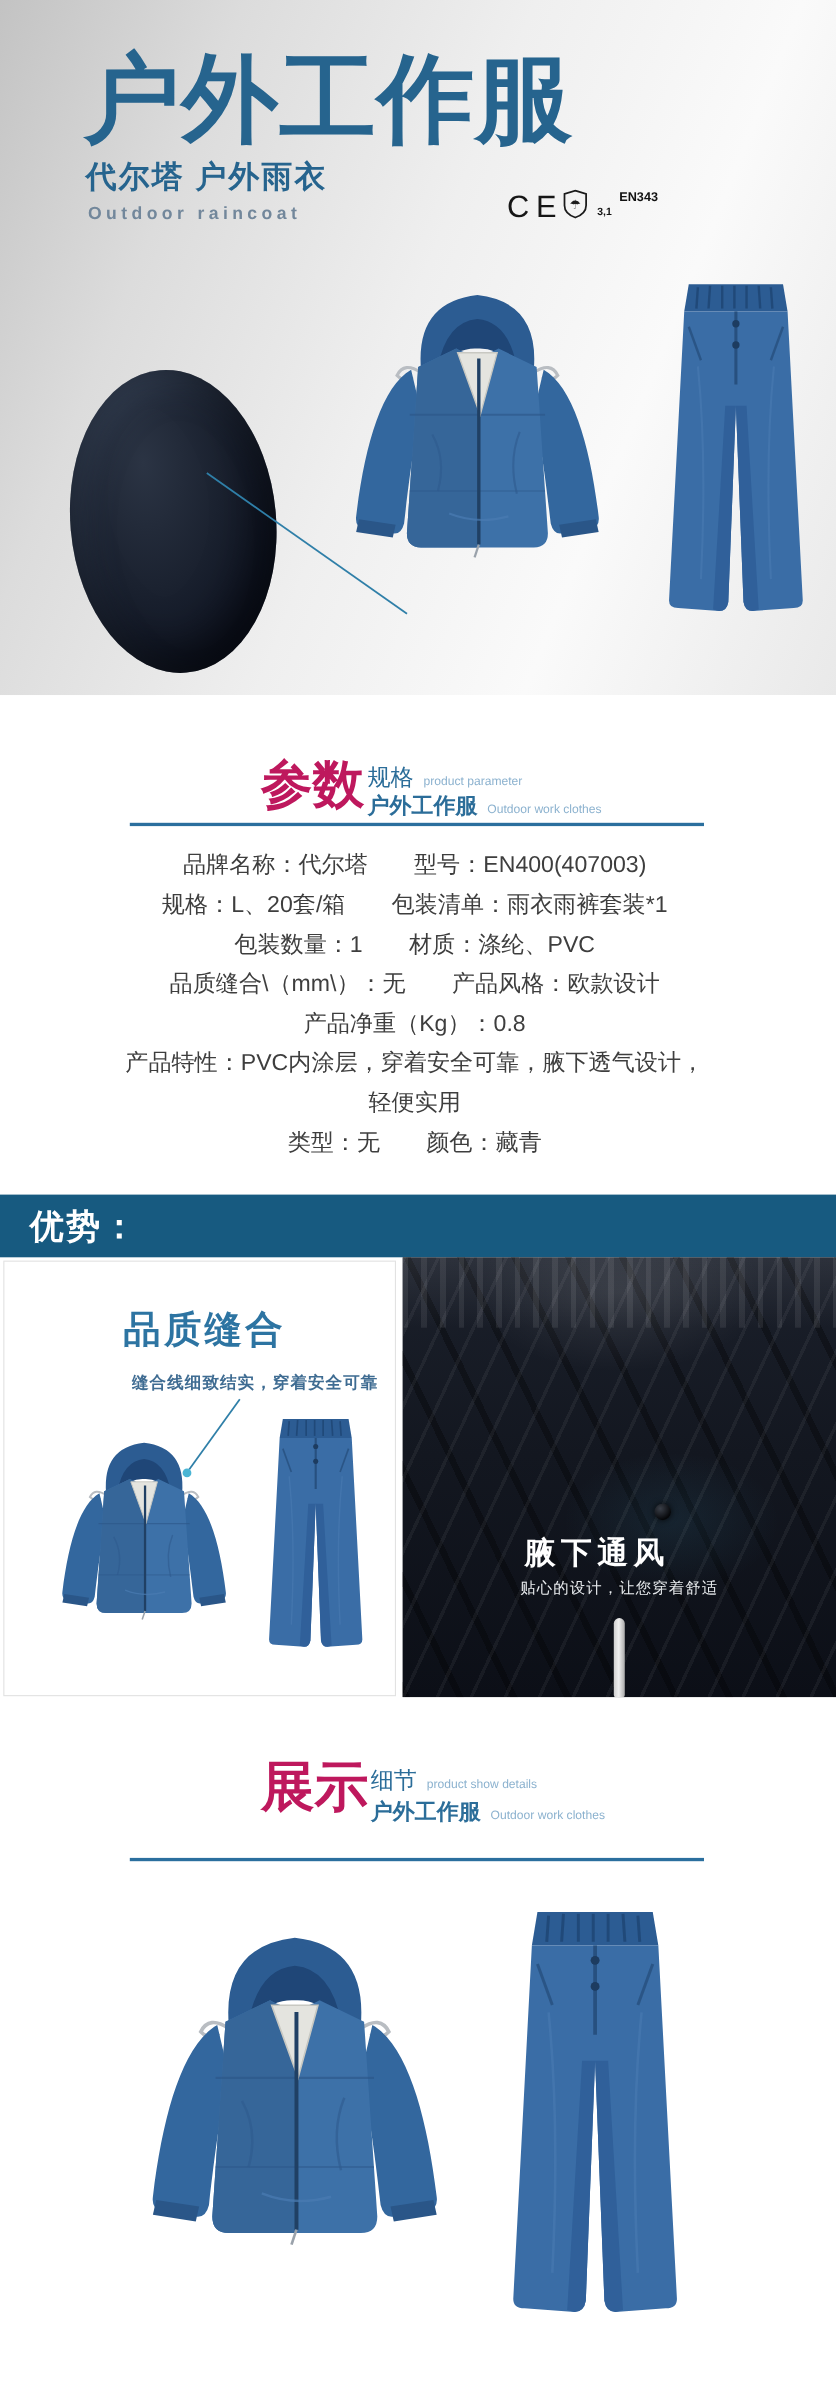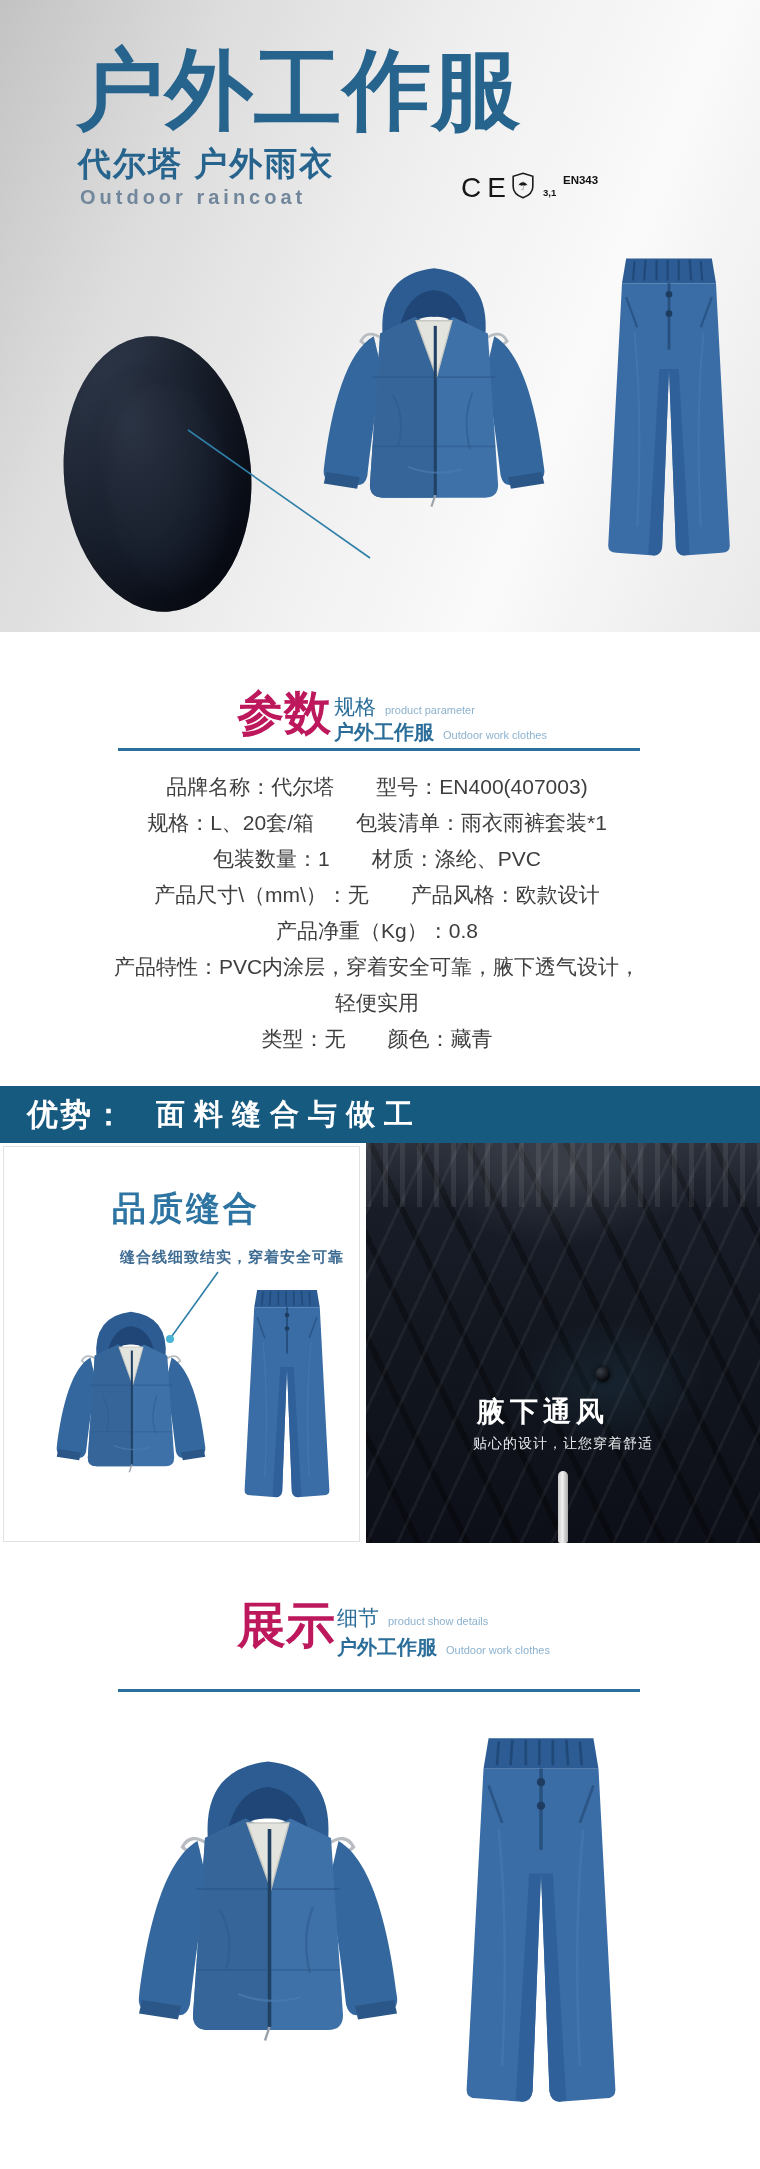--- a/index.html
+++ b/index.html
@@ -5,22 +5,22 @@
   html,body{margin:0;padding:0;background:#ffffff;}
   #page{position:relative;width:760px;height:2169px;margin:0 auto;overflow:hidden;
         font-family:"Liberation Sans","DejaVu Sans",sans-serif;background:#ffffff;}
   #page *{box-sizing:border-box;}
   .abs{position:absolute;}
 
   
   .hero{left:0;top:0;width:760px;height:632px;
         background:linear-gradient(112deg,#c3c3c3 0%,#dcdcdc 22%,#efefef 48%,#fafafa 72%,#e9e9e9 100%);}
   .hero-title{left:76px;top:46px;font-size:88px;line-height:1;font-weight:700;color:#26648e;letter-spacing:1px;}
-  .hero-sub{left:78px;top:146px;font-size:33px;line-height:1.1;font-weight:700;color:#26648e;letter-spacing:2px;}
-  .hero-sub-en{left:80px;top:186px;font-size:20px;font-weight:600;color:#72879b;letter-spacing:4px;}
+  .hero-sub{left:78px;top:146px;font-size:28px;line-height:1.1;font-weight:700;color:#26648e;letter-spacing:2px;}
+  .hero-sub-en{left:80px;top:186px;font-size:16px;font-weight:600;color:#72879b;letter-spacing:4px;}
   .ce-mark{left:461px;top:172px;font-size:28px;font-weight:500;color:#161616;letter-spacing:6px;}
   .shield{left:510px;top:172px;width:26px;height:27px;}
   .cert-code{left:543px;top:174px;font-size:11.5px;font-weight:700;color:#111;padding-left:20px;}
   .cert-class{left:543px;top:187px;font-size:9.5px;font-weight:600;color:#111;}
   .zoom-circle{left:64px;top:336px;width:187px;height:276px;border-radius:50%;transform:rotate(-5deg);
         background:radial-gradient(ellipse at 38% 30%,#2b3444 0%,#1b2230 42%,#0d1220 76%,#080c15 100%);
         box-shadow:inset -12px -18px 40px rgba(0,0,0,.55), inset 10px 14px 30px rgba(90,110,140,.25);}
   .garment{display:block;}
 
   
@@ -163,39 +163,38 @@
     <div class="param-row">
       <span>品牌名称：代尔塔</span><span>型号：EN400(407003)</span>
     </div>
     <div class="param-row">
       <span>规格：L、20套/箱</span><span>包装清单：雨衣雨裤套装*1</span>
     </div>
     <div class="param-row">
       <span>包装数量：1</span><span>材质：涤纶、PVC</span>
     </div>
     <div class="param-row">
-      <span>产品尺寸\（mm\）：无</span><span>产品风格：欧款设计</span>
+      <span>品质缝合\（mm\）：无</span><span>产品风格：欧款设计</span>
     </div>
     <div class="param-row">
       <span>产品净重（Kg）：0.8</span>
     </div>
     <div class="param-row">
       <span>产品特性：PVC内涂层，穿着安全可靠，腋下透气设计，</span>
     </div>
     <div class="param-row">
       <span>轻便实用</span>
     </div>
     <div class="param-row">
       <span>类型：无</span><span>颜色：藏青</span>
     </div>
   </div>
 
   <div class="abs adv-band">
     <span class="adv-label">优势：</span>
-    <span class="adv-title">面料缝合与做工</span>
   </div>
 
   <div class="abs q-panel"></div>
   <div class="abs q-title">品质缝合</div>
   <div class="abs q-desc">缝合线细致结实，穿着安全可靠</div>
   <svg class="abs callout" style="left:160px;top:1268px;" width="70" height="80">
     <line x1="58" y1="4" x2="12" y2="68" stroke="#2f7fa8" stroke-width="1.6"></line>
     <circle cx="10" cy="71" r="4" fill="#4ab5d4"></circle>
   </svg>
   <svg class="abs garment" style="left:36px;top:1302px;" width="190" height="199">

